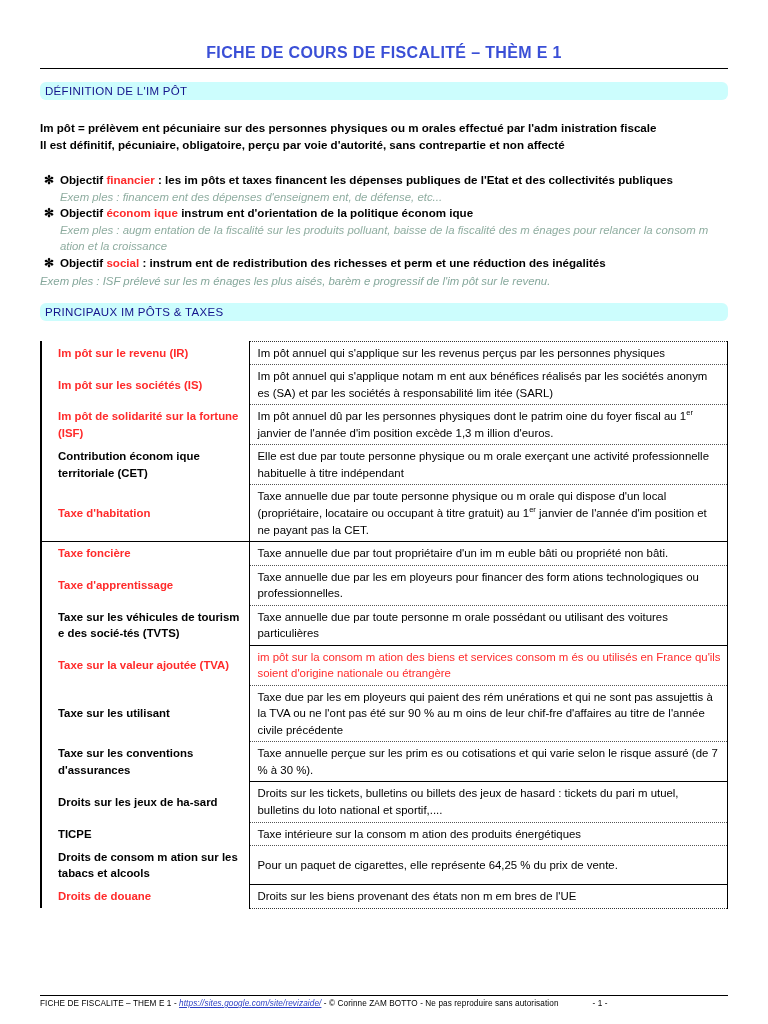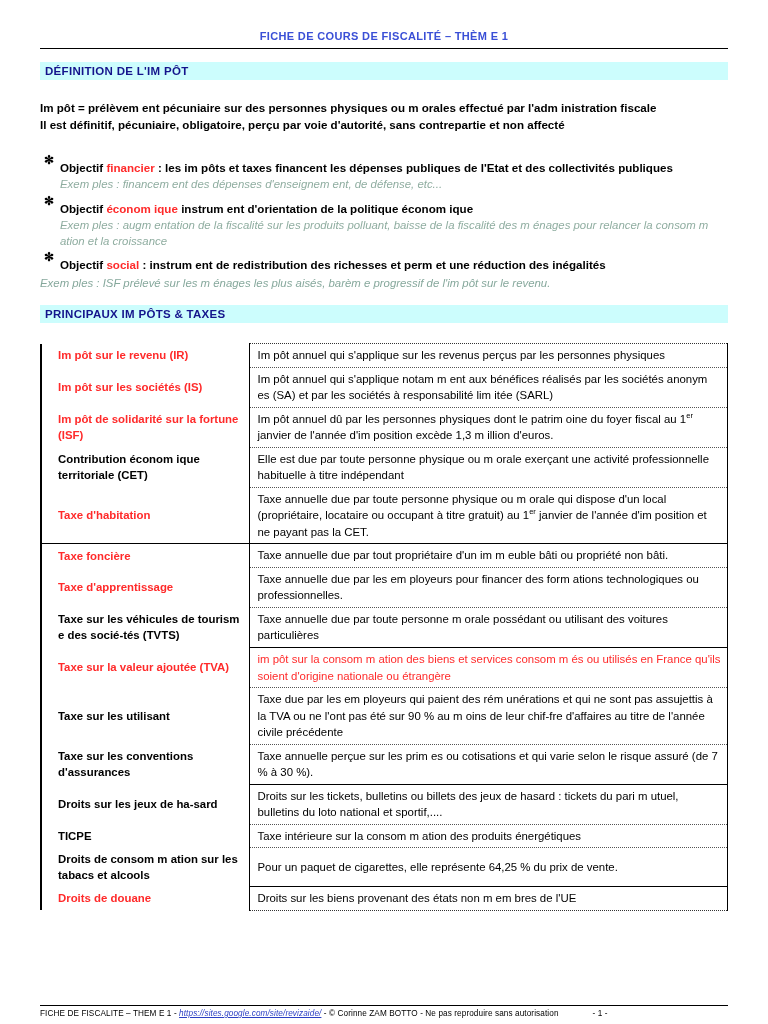--- a/index.html
+++ b/index.html
@@ -13,41 +13,42 @@
     position: relative;
     width: 768px; height: 1024px;
     padding: 0 40px;
     background: #fff;
     overflow: hidden;
   }
 
   
   .doc-title {
     text-align: center;
-    font-size: 11px;
+    font-size: 16px;
     font-weight: bold;
     color: #3a4fd6;
     letter-spacing: 0.35px;
-    padding-top: 30px;
+    padding-top: 44px;
     padding-bottom: 6px;
   }
   .title-rule {
     border-top: 1.6px solid #000;
     margin-bottom: 13px;
   }
 
   
   .section-bar {
     background: #ccfdfd;
     color: #14148c;
-    font-weight: bold;
+    font-weight: normal;
     font-size: 11.5px;
     letter-spacing: 0.3px;
     padding: 3px 5px 3px 5px;
     margin-bottom: 20px;
+    border-radius: 6px;
   }
 
   
   .def-block {
     font-size: 11.6px;
     font-weight: bold;
     color: #000;
     line-height: 1.42;
     margin: 12px 0 18px 0;
   }
@@ -65,21 +66,21 @@
   .obj-bullet {
     width: 20px;
     flex: 0 0 20px;
     text-align: left;
     padding-left: 4px;
     font-size: 12px;
     font-weight: bold;
     color: #000;
     line-height: 1.42;
   }
-  .obj-text { flex: 1 1 auto; font-weight: bold; color: #000; margin-top: 8px; }
+  .obj-text { flex: 1 1 auto; font-weight: bold; color: #000; }
   .obj-text .kw { color: #ff2a2a; }
   .ex-line {
     font-style: italic;
     font-weight: normal;
     color: #8fada0;
     font-size: 11.4px;
     line-height: 1.42;
     padding-left: 20px;
   }
   .ex-line.nopad { padding-left: 0; color: #86a89c; margin-top: 1px; }
@@ -123,21 +124,21 @@
   .tax-table tr.solid-bot td.desc { border-bottom: 1.2px solid #000; }
   .tax-table tr.solid-top td.desc { border-top: 1.2px solid #000; }
   .tax-table tr.lbl-solid-bot td.lbl { border-bottom: 1.4px solid #000; }
   .tax-table tr.lbl-solid-top td.lbl { border-top: 1.4px solid #000; }
   sup { font-size: 7.6px; vertical-align: super; line-height: 0; }
 
   
   .footer-wrap {
     position: absolute;
     left: 40px; right: 40px;
-    bottom: 6px;
+    bottom: 16px;
   }
   .footer-rule { border-top: 1.1px solid #000; margin-bottom: 3px; }
   .footer-line {
     font-size: 8.2px;
     color: #000;
     white-space: nowrap;
     letter-spacing: 0.1px;
   }
   .footer-line .link {
     color: #2b3fc4;

